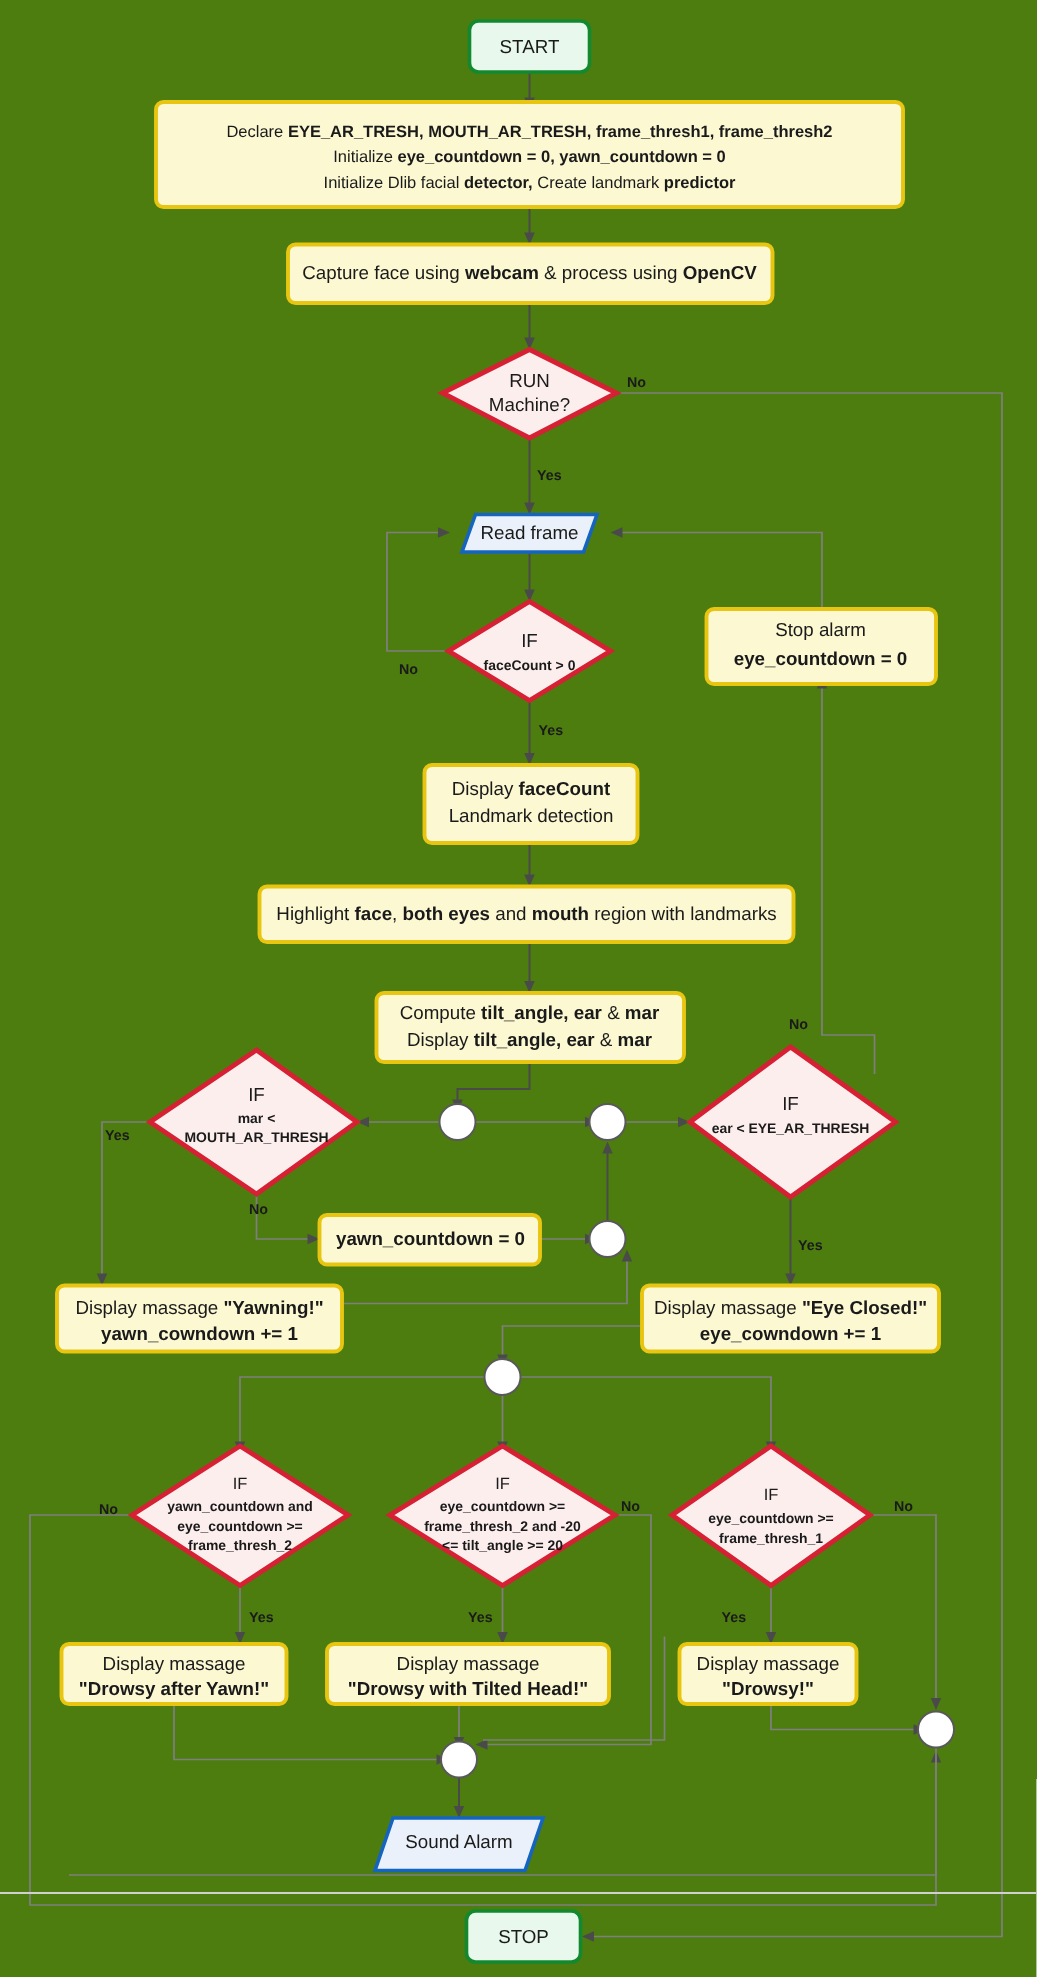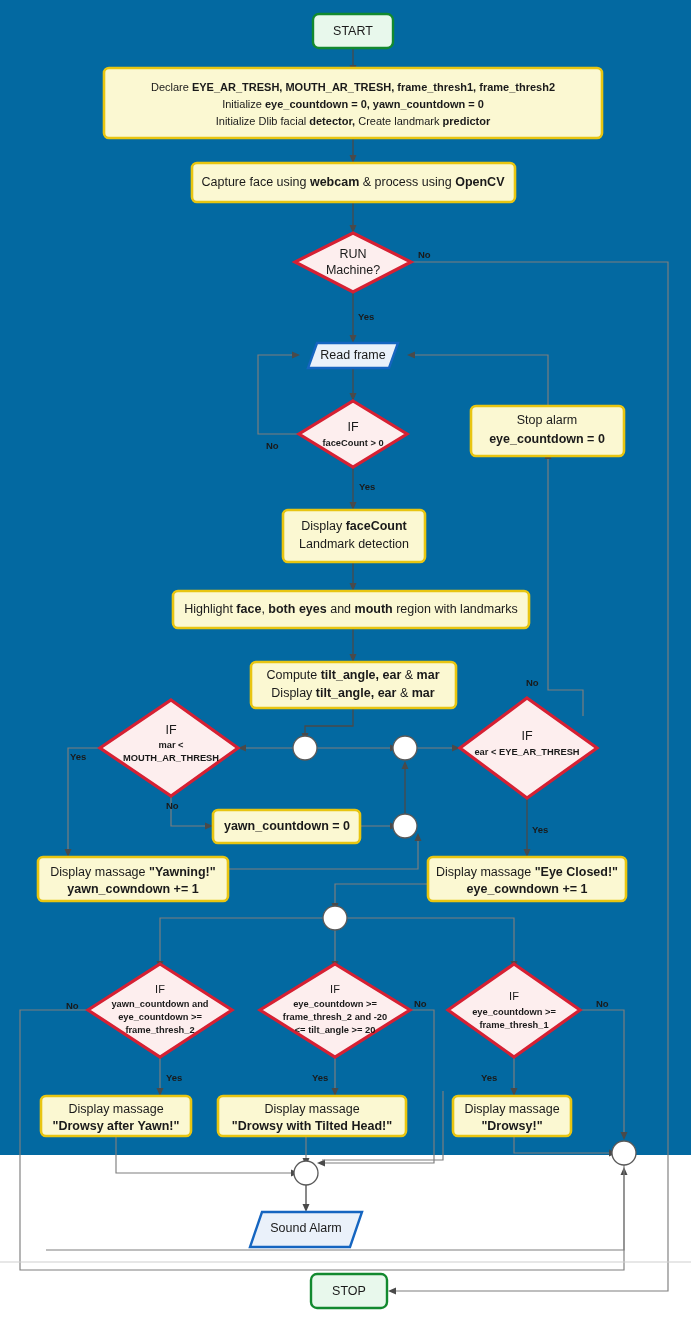--- a/index.html
+++ b/index.html
@@ -2,21 +2,21 @@
 <html><head>
 <meta charset="utf-8">
 <title>Drowsiness Detection Flowchart</title>
 <style>
   html,body{margin:0;padding:0;background:#ffffff;}
   body{
     font-family:"Liberation Sans", sans-serif;
     width:691px;height:1318px;overflow:hidden;
     -webkit-font-smoothing:antialiased;
   }
-  #chart-root{position:relative;width:691px;height:1155px;background:#0369a1;}
+  #chart-root{position:relative;width:691px;height:1318px;background:#4d7c0f;}
   svg.flow{position:absolute;left:0;top:0;width:691px;height:1318px;display:block;}
 
   
   .n-terminal  { fill:#e8f8ec; stroke:#12892f; stroke-width:2.4; }
   .n-process   { fill:#fbf8d2; stroke:#e8c511; stroke-width:2.6; }
   .n-decision  { fill:#fdeeee; stroke:#d62033; stroke-width:3.2; }
   .n-io        { fill:#eaf1fa; stroke:#1565c0; stroke-width:2.4; }
   .n-conn      { fill:#ffffff; stroke:#595959; stroke-width:1.3; }
 
   .edge { fill:none; stroke:#7f7f7f; stroke-width:1.15; }

